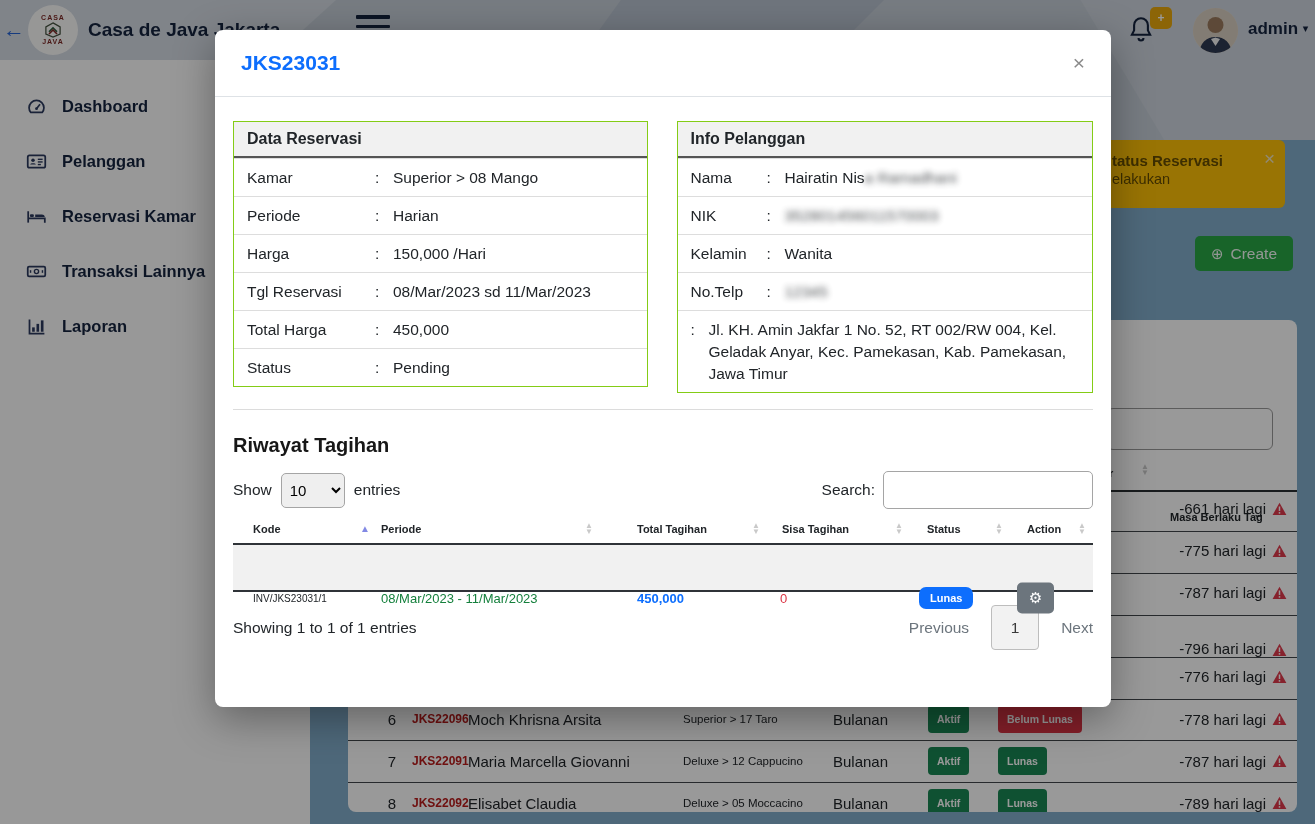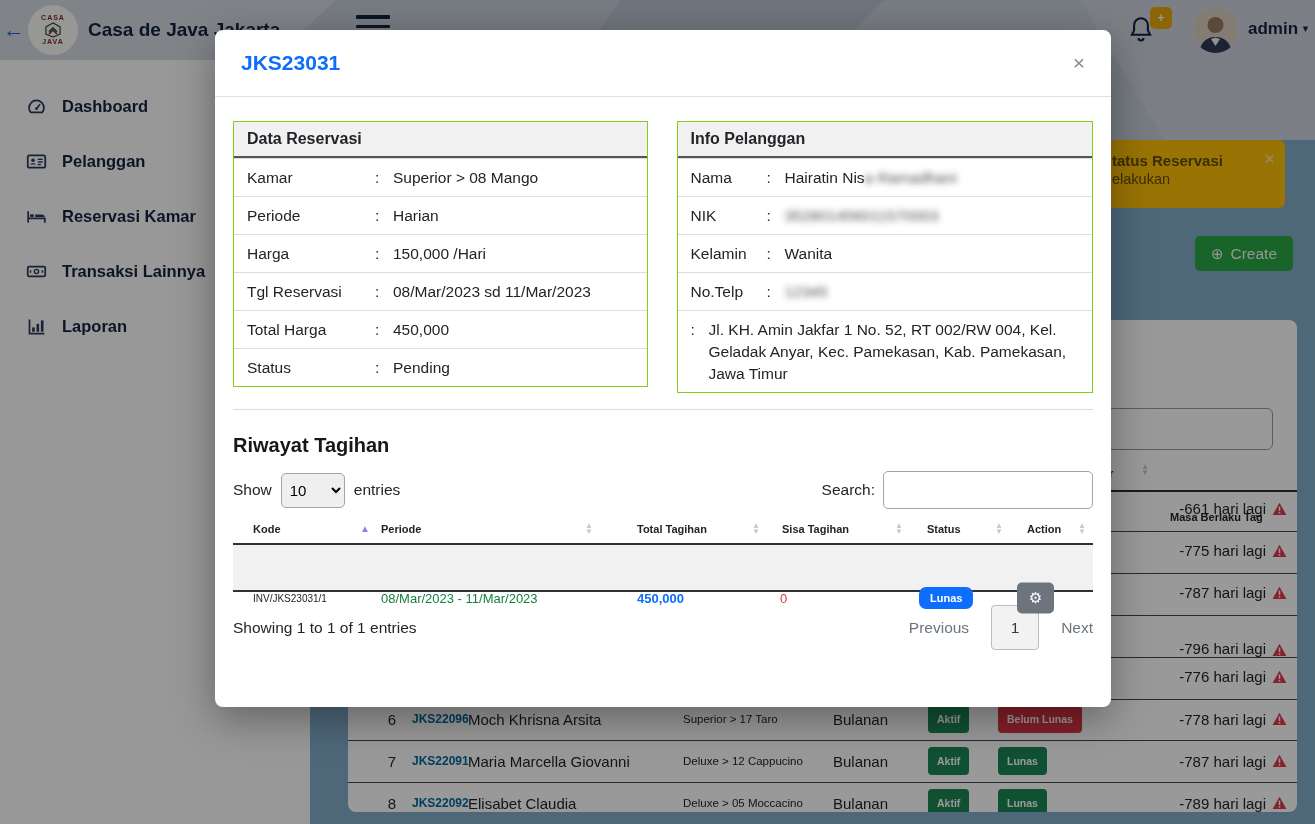--- a/index.html
+++ b/index.html
@@ -55,21 +55,21 @@
   .bg-h1 { position:absolute; top:147px; left:745px; font-size:11px; font-weight:bold; color:#212529; }
   .bg-h1-arrows { position:absolute; top:144px; left:793px; }
   .bg-h2 { position:absolute; top:147px; left:822px; font-size:11px; font-weight:bold; color:#212529; white-space:nowrap;margin-top:44px; }
   .bg-thick-line { position:absolute; top:170px; left:0; width:100%; border-top:2px solid #2b2f33; }
   .bg-masa { position:absolute; right:10px; display:flex; align-items:center; gap:6px; font-size:15px; color:#212529; }
   .bg-sep { position:absolute; left:0; width:100%; border-top:1px solid #41464b; }
   .bg-row { position:absolute; left:0; width:100%; height:42px; display:grid;
             grid-template-columns:40px 56px 215px 150px 95px 70px 130px 1fr;
             align-items:center; padding:0 10px 0 24px; font-size:15px; color:#212529; }
   .bg-row .c-no { text-align:center; }
-  .bg-row .c-kode { font-size:12px; font-weight:bold; color:#0369a1; cursor:pointer; }
+  .bg-row .c-kode { font-size:12px; font-weight:bold; color:#b91c1c; cursor:pointer; }
   .bg-row .c-kamar { font-size:11.5px; }
   .badge { display:inline-block; color:#fff; font-size:10.5px; font-weight:bold; padding:8px 9px; border-radius:4px; }
   .badge-green { background:#198754; }
   .badge-red { background:#dc3545; }
   .c-masa { justify-self:end; display:flex; align-items:center; gap:6px; }
 
   
   .overlay { position:absolute; inset:0; background:rgba(0,0,0,0.40); z-index:50; }
   .modal { position:absolute; left:215px; top:30px; width:896px; height:677px; background:#fff; border-radius:8px;
            box-shadow:0 12px 40px rgba(0,0,0,.35); z-index:100; }

